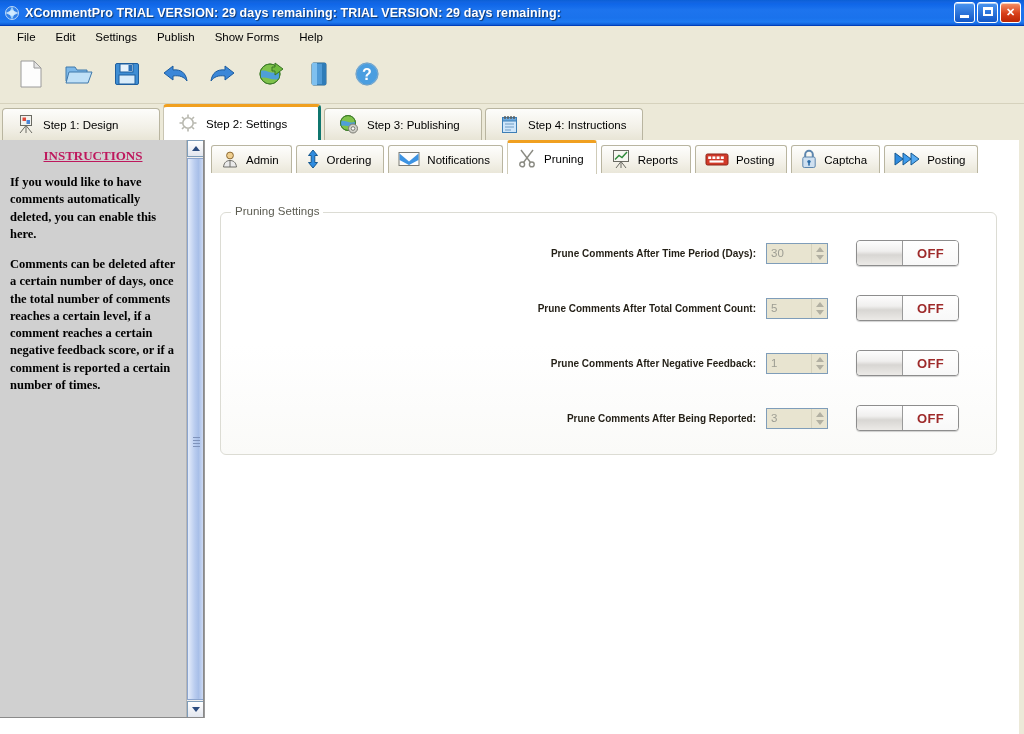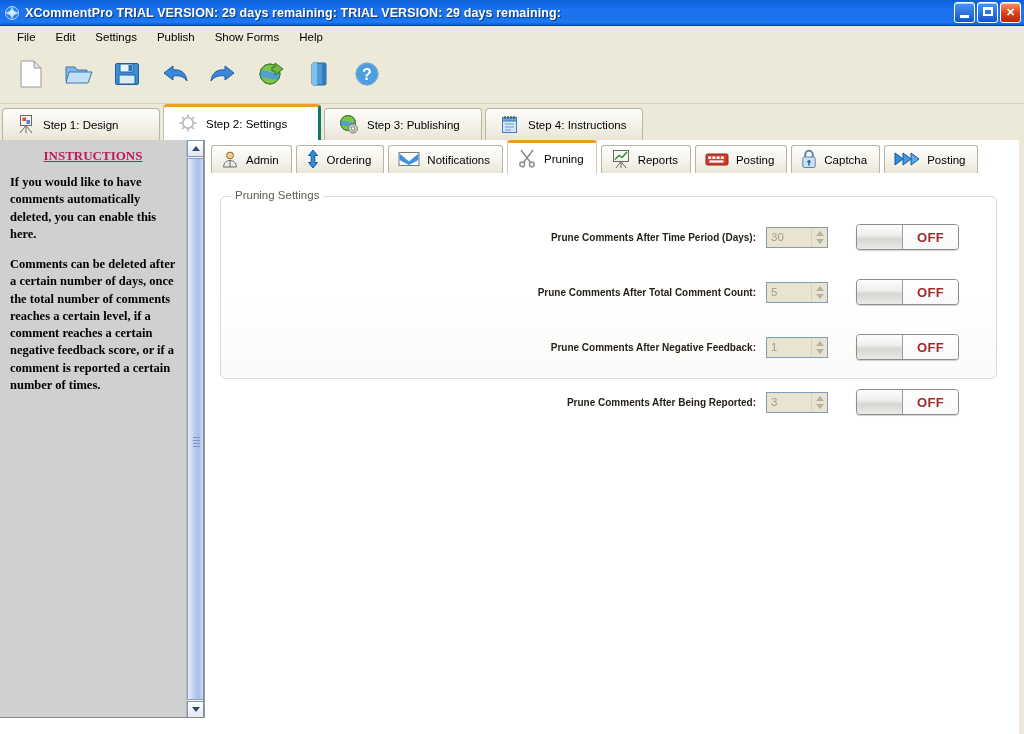--- a/index.html
+++ b/index.html
@@ -172,21 +172,21 @@
     border-left: 1px solid #cfcbb8; border-right: 1px solid #cfcbb8;
     position: relative; z-index: 4;
   }
   .subtabs-line {
     position: absolute; left: 0; top: 33px; width: 820px; height: 1px;
     background: #ffffff;
   }
 
   
   .groupbox {
-    position: absolute; left: 15px; top: 56px; width: 777px; height: 183px;
+    position: absolute; left: 15px; top: 72px; width: 777px; height: 243px;
     border: 1px solid #dcdcd4; border-radius: 6px;
     background: linear-gradient(to bottom,#ffffff 0%,#ffffff 55%,#fafaf8 100%);
   }
   .groupbox-legend {
     position: absolute; left: 10px; top: -8px; background: #ffffff;
     padding: 0 4px; font-size: 11.5px; color: #5c5c52;
   }
   .rows { position: absolute; left: 0; top: 26px; width: 777px; }
   .prow {
     display: flex; align-items: center; height: 28px; margin-bottom: 27px;

